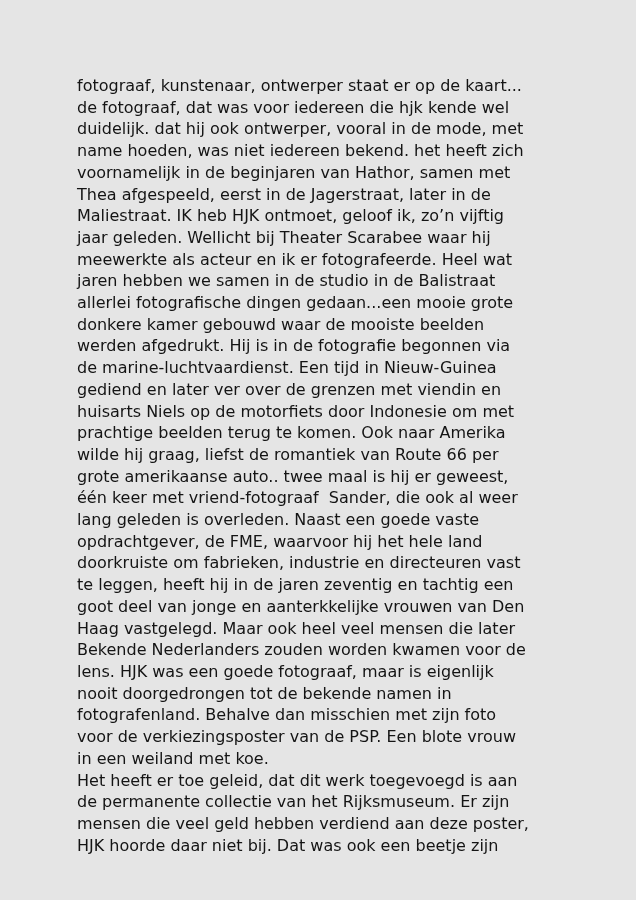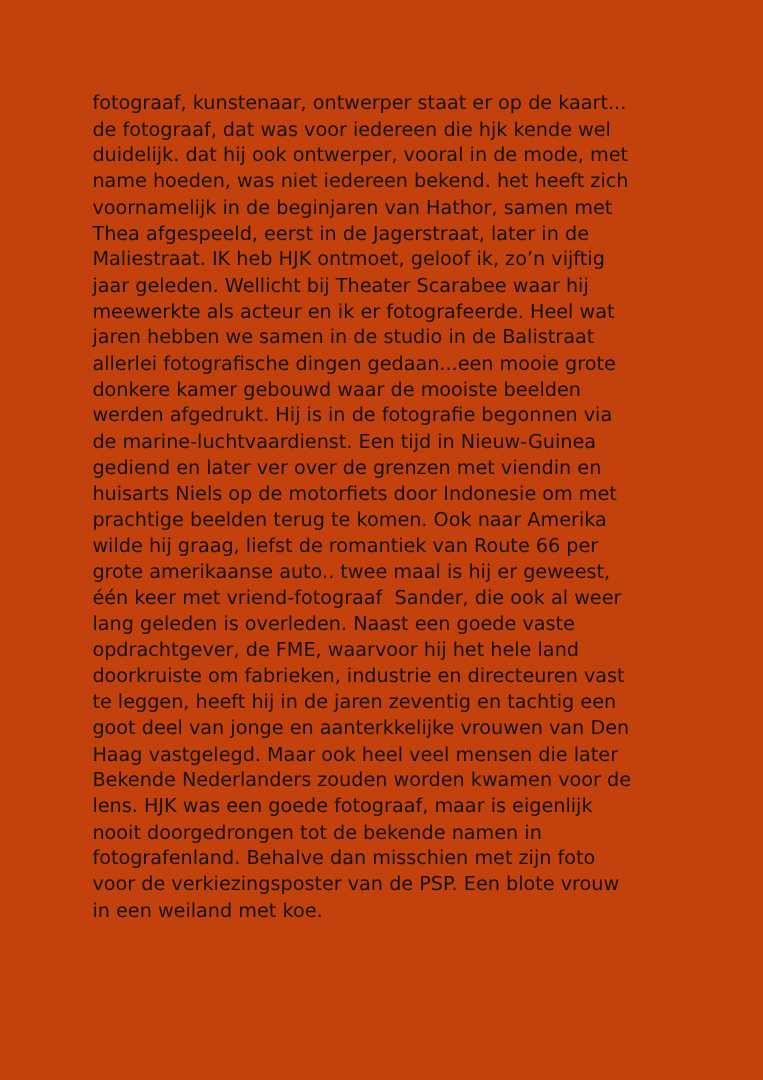--- a/index.html
+++ b/index.html
@@ -4,21 +4,21 @@
 <style>
   html, body {
     margin: 0;
     padding: 0;
     background: #ffffff;
   }
   .page {
     position: relative;
     width: 636px;
     height: 900px;
-    background: #c2410c;
+    background: #e5e5e5;
     overflow: hidden;
   }
   .text-block {
     position: absolute;
     left: 77px;
     top: 75px;
     width: 545px;
     font-family: "DejaVu Sans", "Liberation Sans", sans-serif;
     font-size: 16px;
     line-height: 21.7px;
@@ -61,14 +61,18 @@
 doorkruiste om fabrieken, industrie en directeuren vast
 te leggen, heeft hij in de jaren zeventig en tachtig een
 goot deel van jonge en aanterkkelijke vrouwen van Den
 Haag vastgelegd. Maar ook heel veel mensen die later
 Bekende Nederlanders zouden worden kwamen voor de
 lens. HJK was een goede fotograaf, maar is eigenlijk
 nooit doorgedrongen tot de bekende namen in
 fotografenland. Behalve dan misschien met zijn foto
 voor de verkiezingsposter van de PSP. Een blote vrouw
 in een weiland met koe.</p>
+    <p class="para">Het heeft er toe geleid, dat dit werk toegevoegd is aan
+de permanente collectie van het Rijksmuseum. Er zijn
+mensen die veel geld hebben verdiend aan deze poster,
+HJK hoorde daar niet bij. Dat was ook een beetje zijn</p>
   </div>
 </div>
 
 </body></html>

